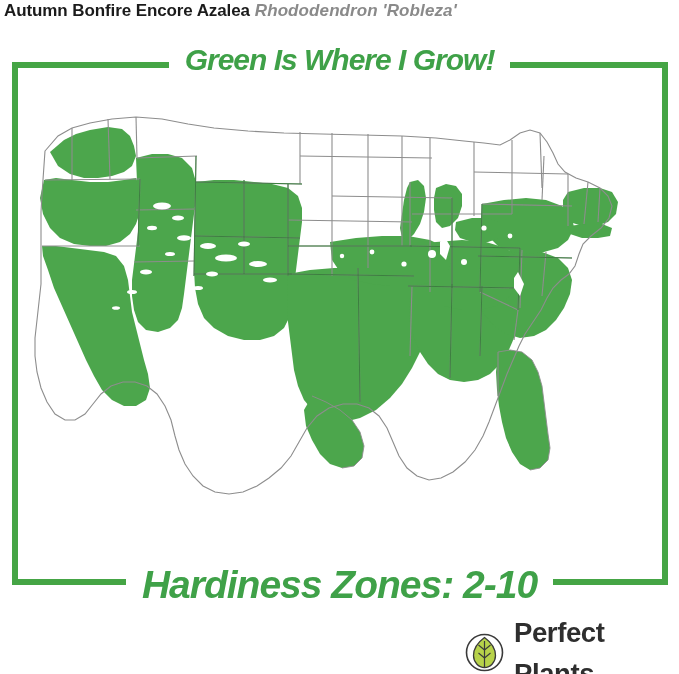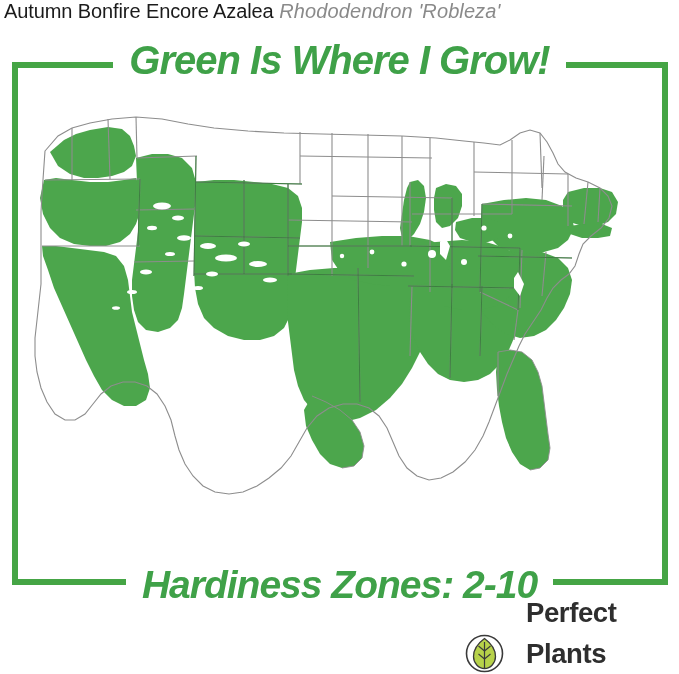--- a/index.html
+++ b/index.html
@@ -15,24 +15,25 @@
     font-family: "Liberation Sans", sans-serif;
     -webkit-font-smoothing: antialiased;
   }
 
   
   #product-caption {
     position: absolute;
     left: 4px;
     top: 1px;
     white-space: nowrap;
-    font-size: 20px;
+    font-size: 17px;
     line-height: 20px;
     color: #1b1b1b;
     letter-spacing: -0.1px;
+    font-weight: bold;
   }
   #product-caption .sci {
     font-style: italic;
     color: #8a8a8a;
     letter-spacing: 0.1px;
   }
 
   
   #frame {
     position: absolute;
@@ -57,21 +58,21 @@
     letter-spacing: -1px;
     white-space: nowrap;
   }
   .banner span {
     background: #ffffff;
     padding: 0 16px;
     display: inline-block;
   }
   #banner-top {
     top: 32px;
-    font-size: 40px;
+    font-size: 30px;
     line-height: 56px;
   }
   #banner-bottom {
     top: 558px;
     font-size: 39px;
     line-height: 54px;
   }
 
   
   #map-wrap {
@@ -87,22 +88,22 @@
     height: 100%;
   }
 
   
   #brand {
     position: absolute;
     left: 464px;
     top: 631px;
     height: 43px;
     display: flex;
-    align-items: flex-end;
-    gap: 21px;
+    align-items: center;
+    gap: 9px;
   }
   #brand-mark {
     width: 41px;
     height: 41px;
     flex: 0 0 41px;
   }
   #brand-name {
     font-size: 27.5px;
     font-weight: bold;
     color: #2e2e2e;

